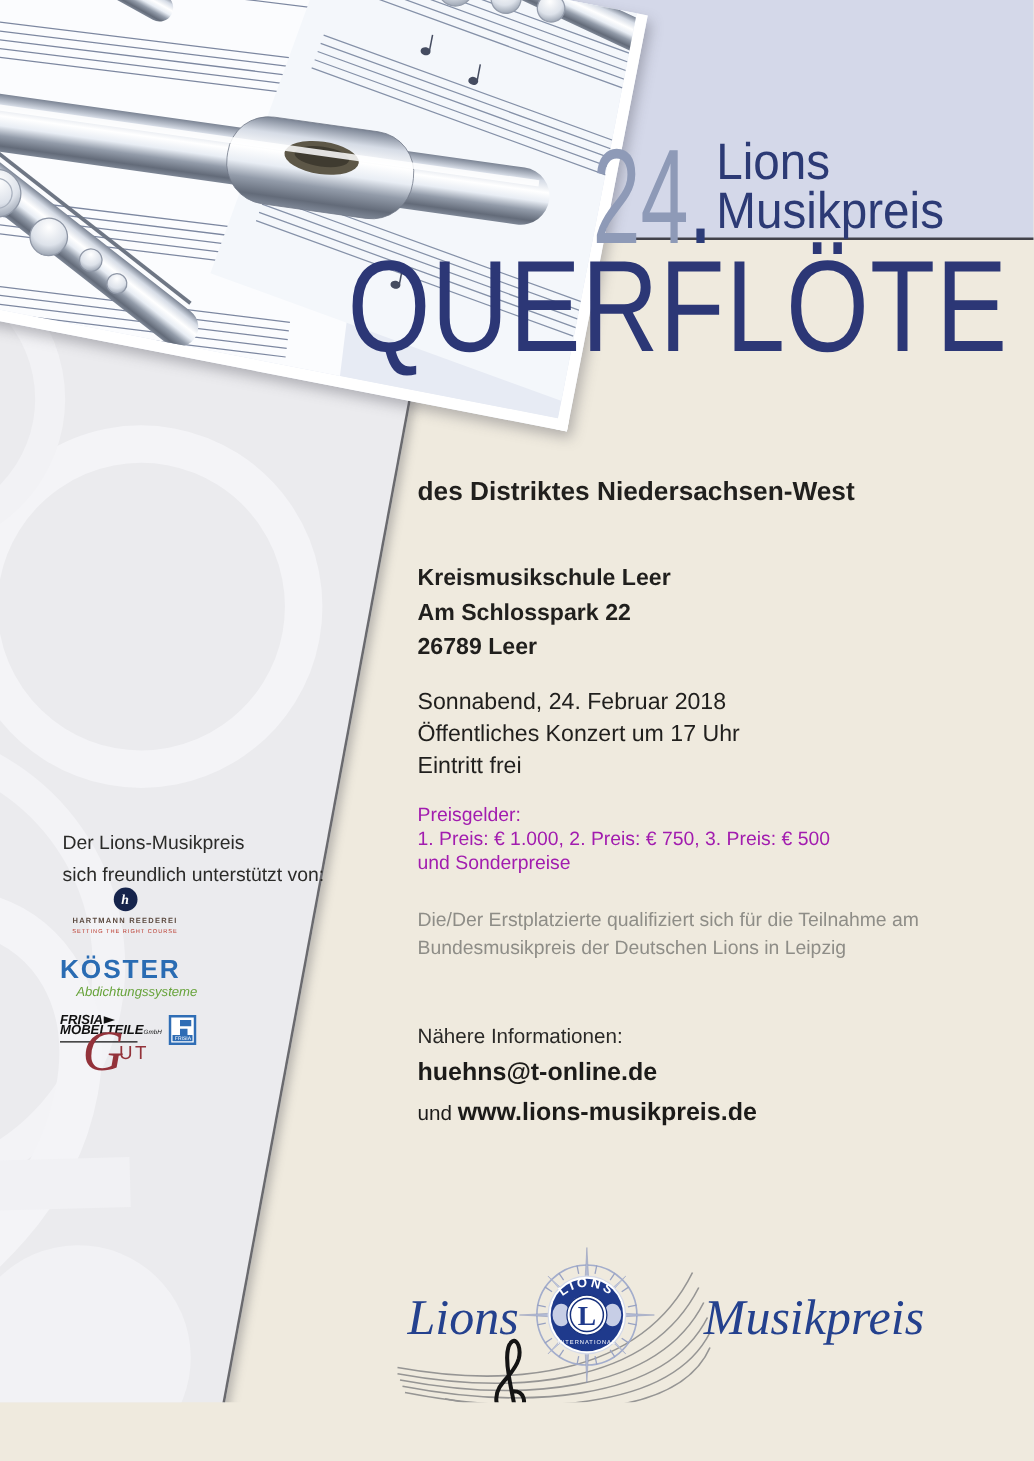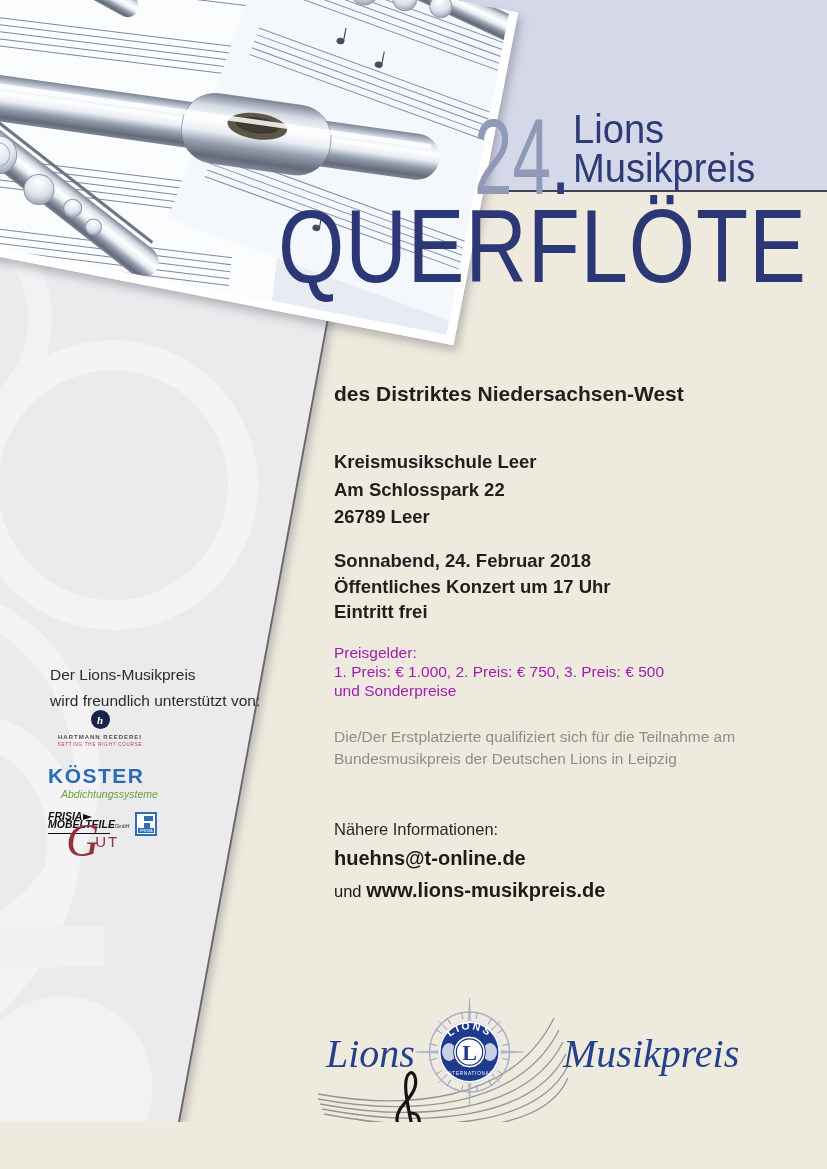--- a/index.html
+++ b/index.html
@@ -20,21 +20,21 @@
            color:#8e9ab7;transform:scaleX(.64);transform-origin:0 0;white-space:nowrap;}
   .edition .dot{color:#2c3c78;}
   .brand{position:absolute;left:573px;top:110px;z-index:4;color:#2c3a75;font-size:41px;
          line-height:39px;transform:scaleX(.93);transform-origin:0 0;white-space:nowrap;}
   .querflote{position:absolute;left:278px;top:194px;z-index:4;color:#2c3776;font-size:104px;
          line-height:1;letter-spacing:1px;transform:scaleX(.82);transform-origin:0 0;white-space:nowrap;}
   
   .mblock{position:absolute;left:334px;z-index:5;color:#201f1d;white-space:nowrap;}
   .m-subtitle{top:382px;font-size:21px;font-weight:700;}
   .m-venue{top:448px;font-size:18.5px;font-weight:700;line-height:27.5px;}
-  .m-event{top:548px;font-size:18.5px;font-weight:700;line-height:25.5px;}
+  .m-event{top:548px;font-size:18.5px;font-weight:400;line-height:25.5px;}
   .m-prizes{top:644px;font-size:15.5px;line-height:18.8px;color:#a21caf;}
   .m-qual{top:726px;font-size:15.5px;line-height:22px;color:#8e8d87;}
   .m-info{top:820px;font-size:16.5px;color:#2a2927;}
   .m-email{top:847px;font-size:20px;font-weight:700;color:#1c1b19;}
   .m-web{top:879px;font-size:16.5px;color:#1c1b19;}
   .m-web .url{font-size:20px;font-weight:700;}
   
   .sb-supporters{position:absolute;left:50px;top:662px;z-index:5;font-size:15.5px;
         line-height:26px;color:#2b2b29;white-space:nowrap;}
   .sp-hartmann{position:absolute;left:46px;top:710px;width:108px;z-index:5;text-align:center;}
@@ -204,21 +204,21 @@
   <div class="mblock m-qual">
     <div>Die/Der Erstplatzierte qualifiziert sich für die Teilnahme am</div>
     <div>Bundesmusikpreis der Deutschen Lions in Leipzig</div>
   </div>
   <div class="mblock m-info">Nähere Informationen:</div>
   <div class="mblock m-email">huehns@t-online.de</div>
   <div class="mblock m-web"><span>und </span><span class="url">www.lions-musikpreis.de</span></div>
 
   <div class="sb-supporters">
     <div>Der Lions-Musikpreis</div>
-    <div>wird freundlich unterstützt von:</div>
+    <div>sich freundlich unterstützt von:</div>
   </div>
 
   <div class="sp-hartmann">
     <div class="hr-circle">h</div>
     <div class="hr-name">HARTMANN REEDEREI</div>
     <div class="hr-tag">SETTING THE RIGHT COURSE</div>
   </div>
 
   <div class="sp-koester">
     <div class="k-name">KÖSTER</div>

